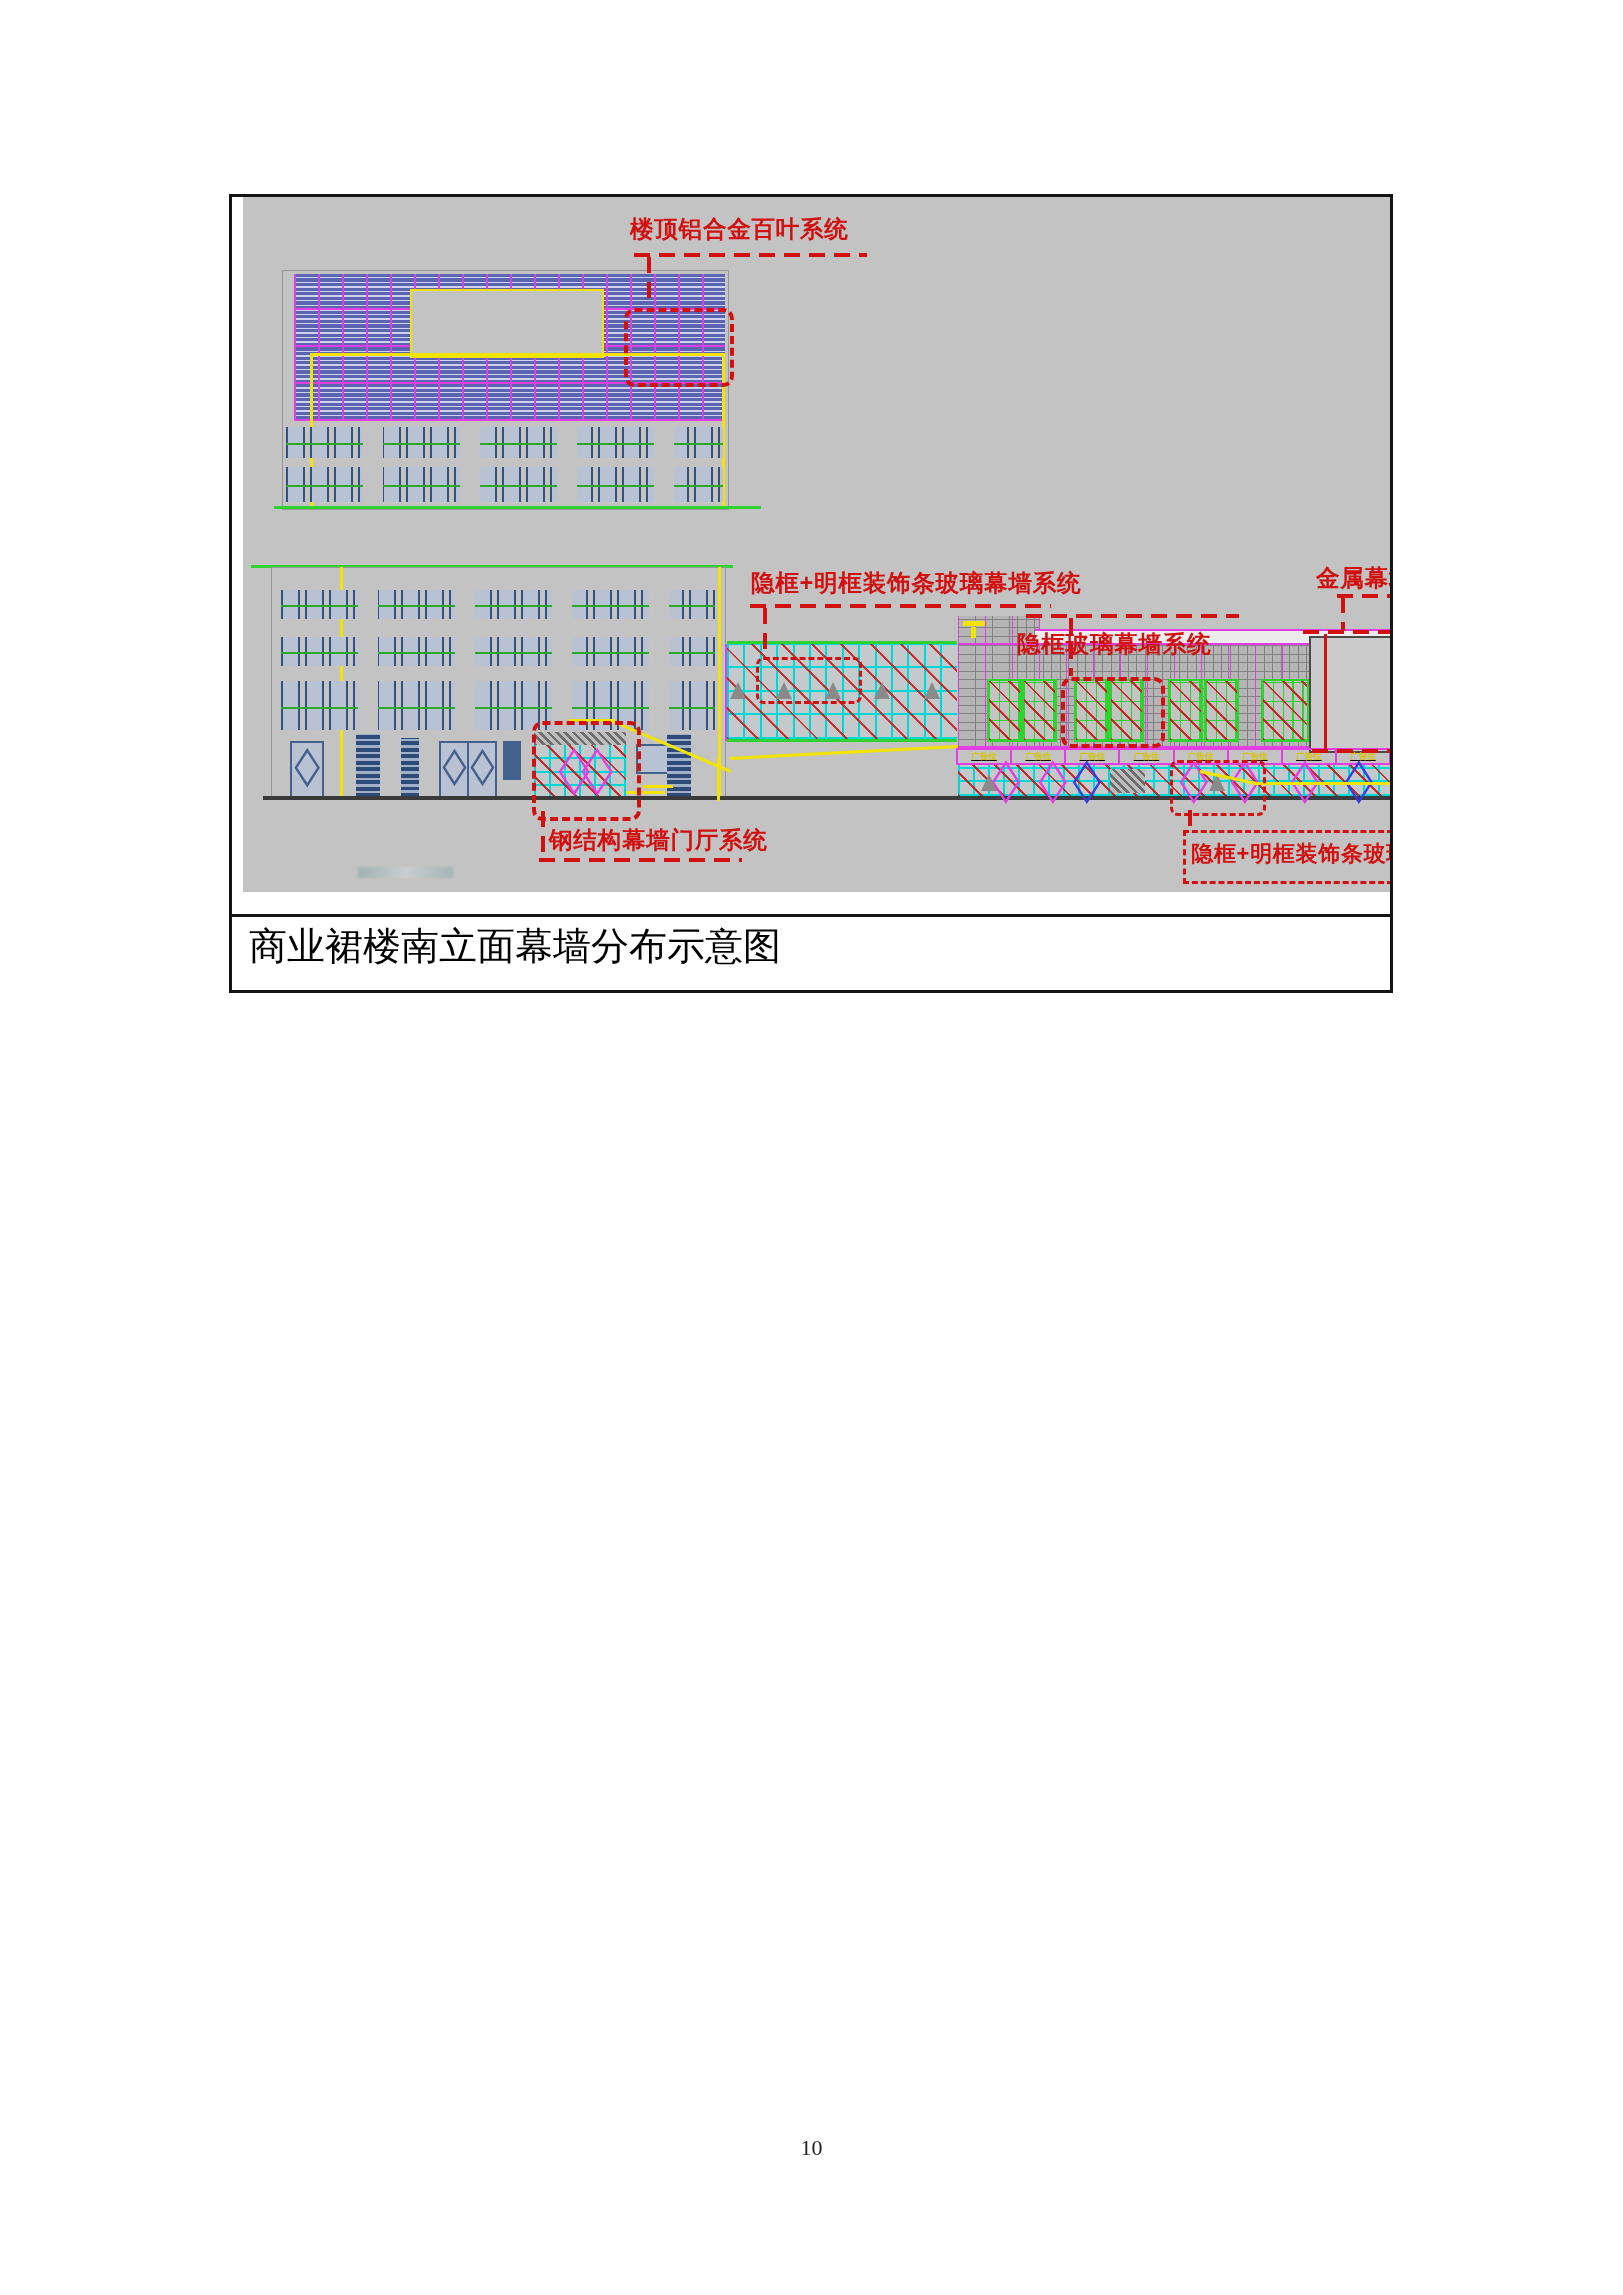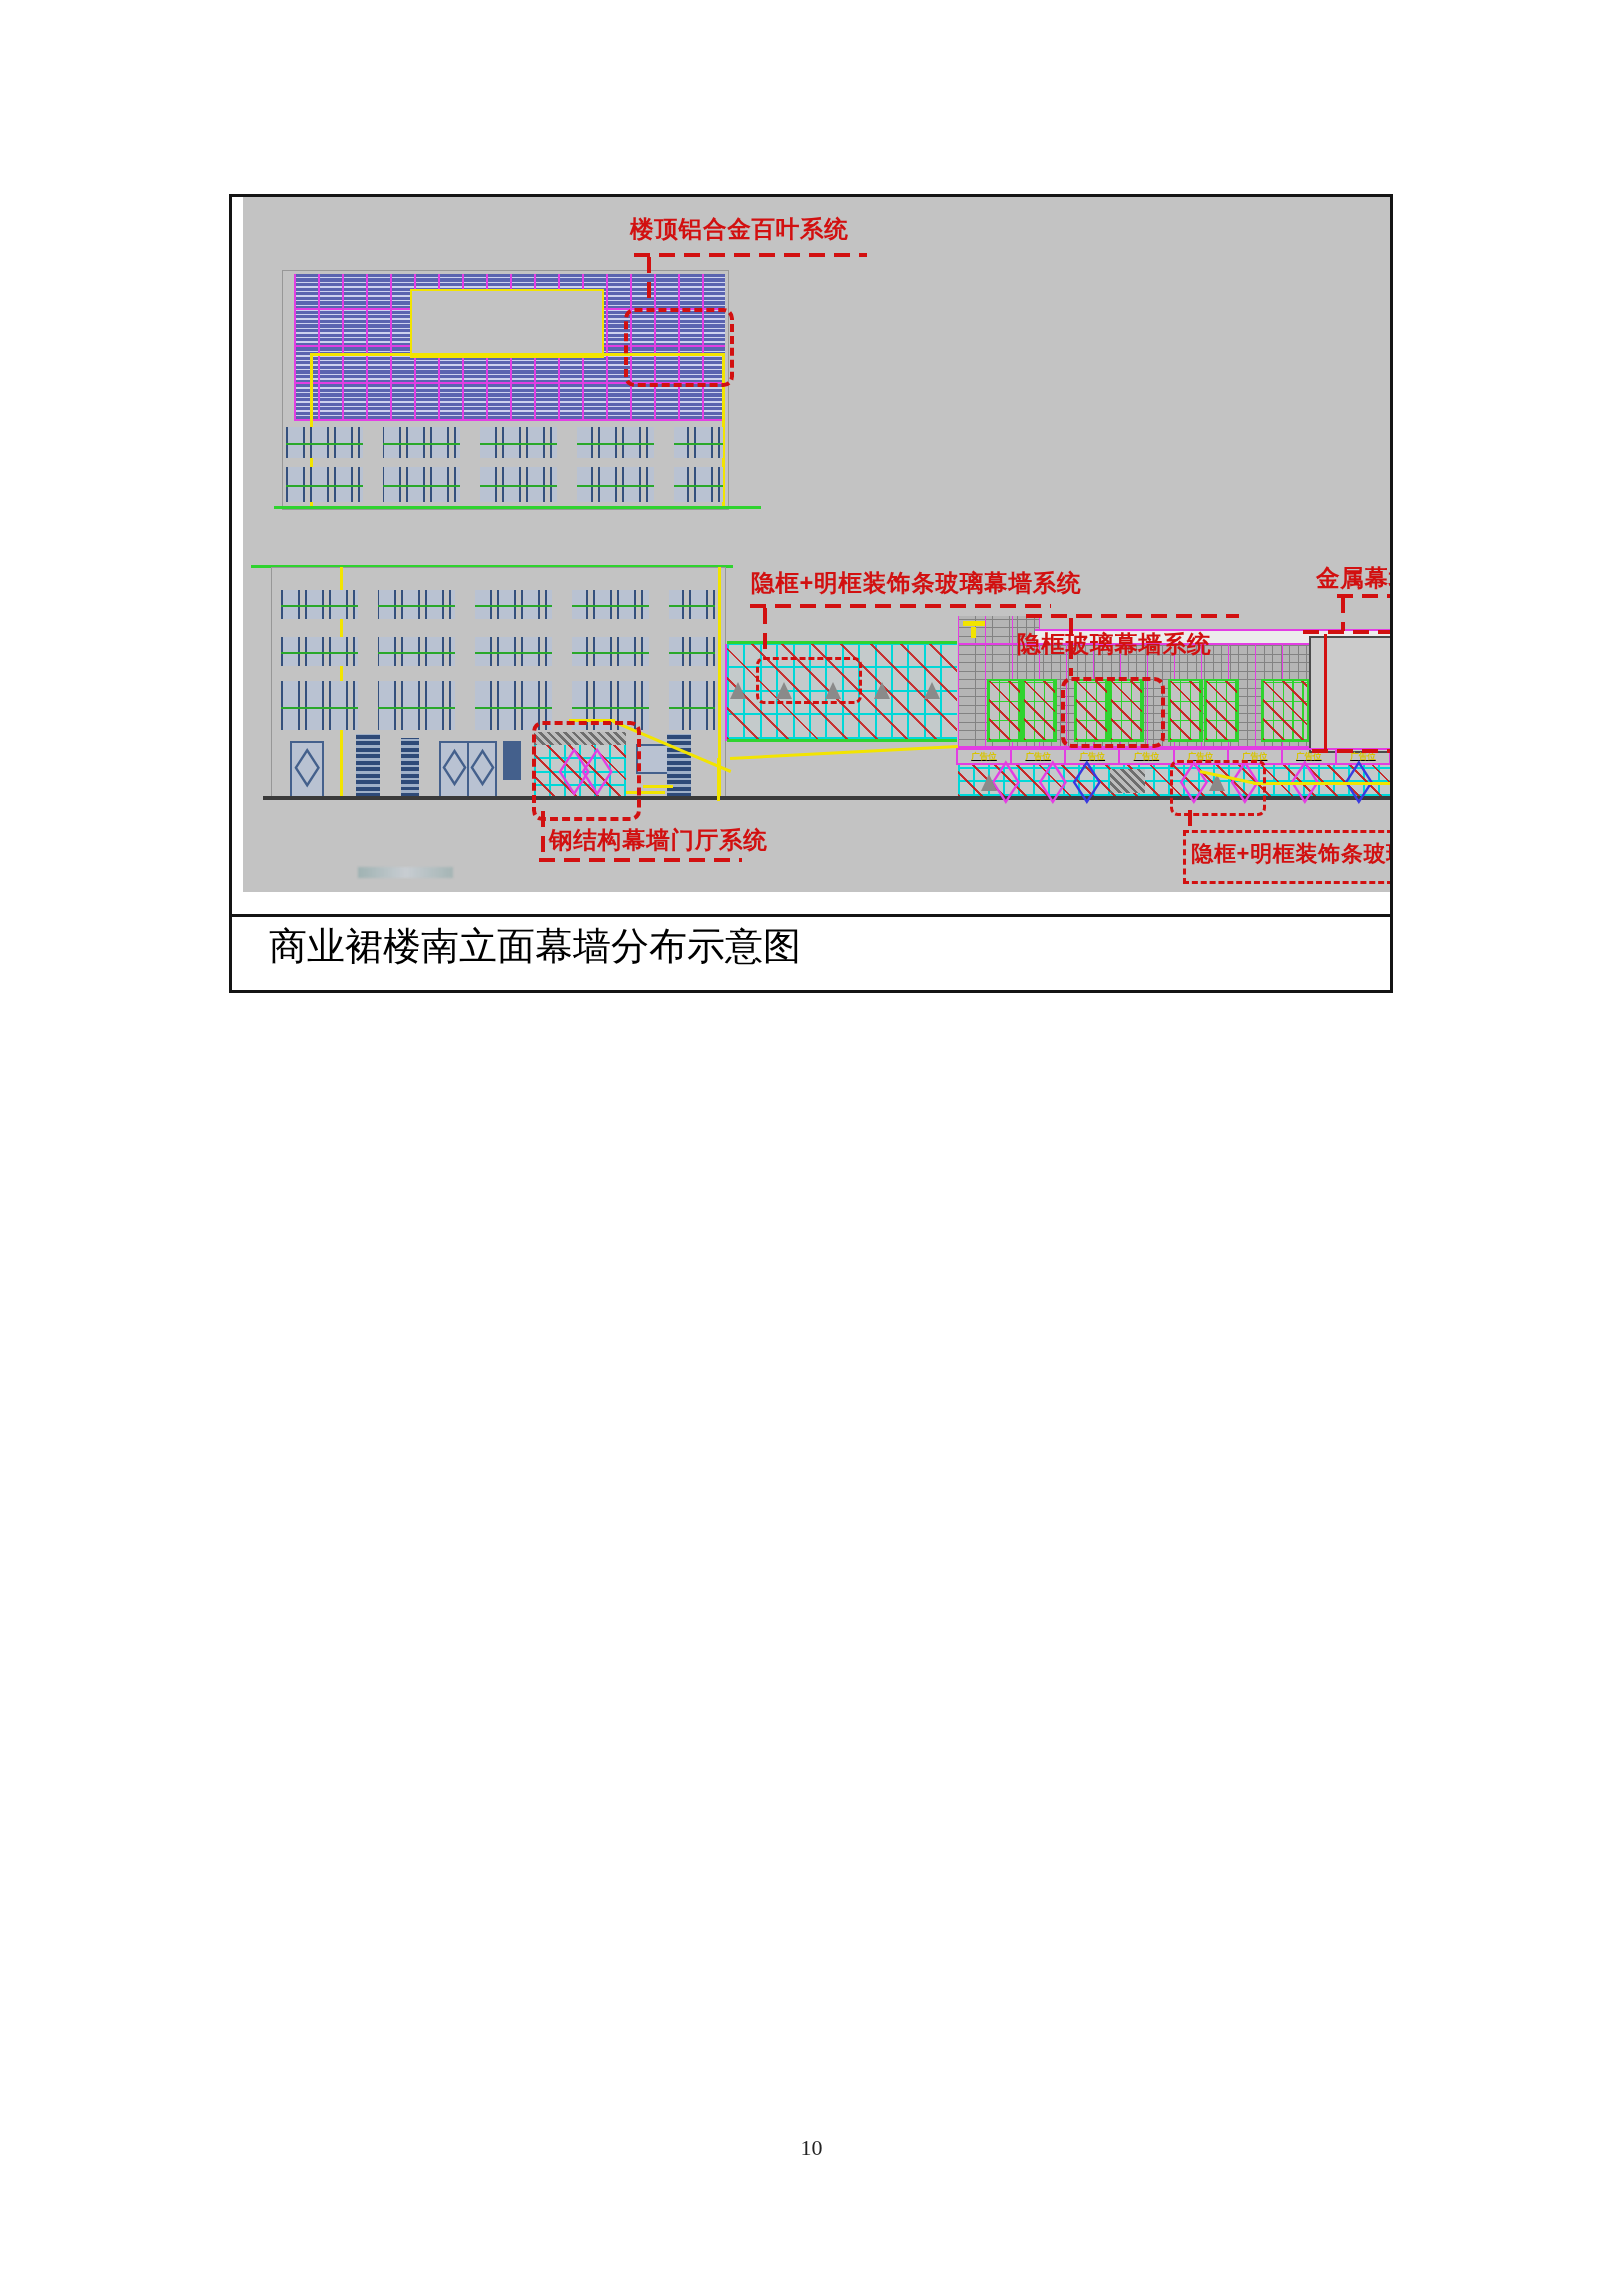--- a/index.html
+++ b/index.html
@@ -4,21 +4,21 @@
 <style>
   html,body{margin:0;padding:0;background:#888;}
   .page{position:relative;width:1623px;height:2295px;background:#ffffff;overflow:hidden;
         font-family:"Liberation Sans",sans-serif;}
   .abs{position:absolute;}
 
   
   .figframe{left:229px;top:194px;width:1158px;height:793px;border:3.9px solid #141414;background:#ffffff;}
   .cad{left:11px;top:0px;width:1147px;height:695px;background:var(--canvas_gray,#c3c3c3);overflow:hidden;}
   .sep{left:0;top:717px;width:1158px;height:2.6px;background:#141414;}
-  .caption{left:17px;top:724px;font:400 38px "Liberation Serif",serif;color:#000;white-space:nowrap;margin-left:20px;}
+  .caption{left:17px;top:724px;font:400 38px "Liberation Serif",serif;color:#000;white-space:nowrap;}
 
   .pagenum{left:0;top:2135px;width:1623px;text-align:center;
            font:400 22px "Liberation Serif",serif;color:#222;}
 
   
   .louver{background:
     repeating-linear-gradient(90deg,var(--magenta,#e33ee3) 0 2px,rgba(0,0,0,0) 2px 24px),
     repeating-linear-gradient(0deg,var(--magenta,#e33ee3) 0 2px,rgba(0,0,0,0) 2px 37px),
     repeating-linear-gradient(0deg,#cdd2ef 0 1.3px,var(--panel_blue,#5a64b0) 1.3px 4.6px);}
   .winrow{background-image:

